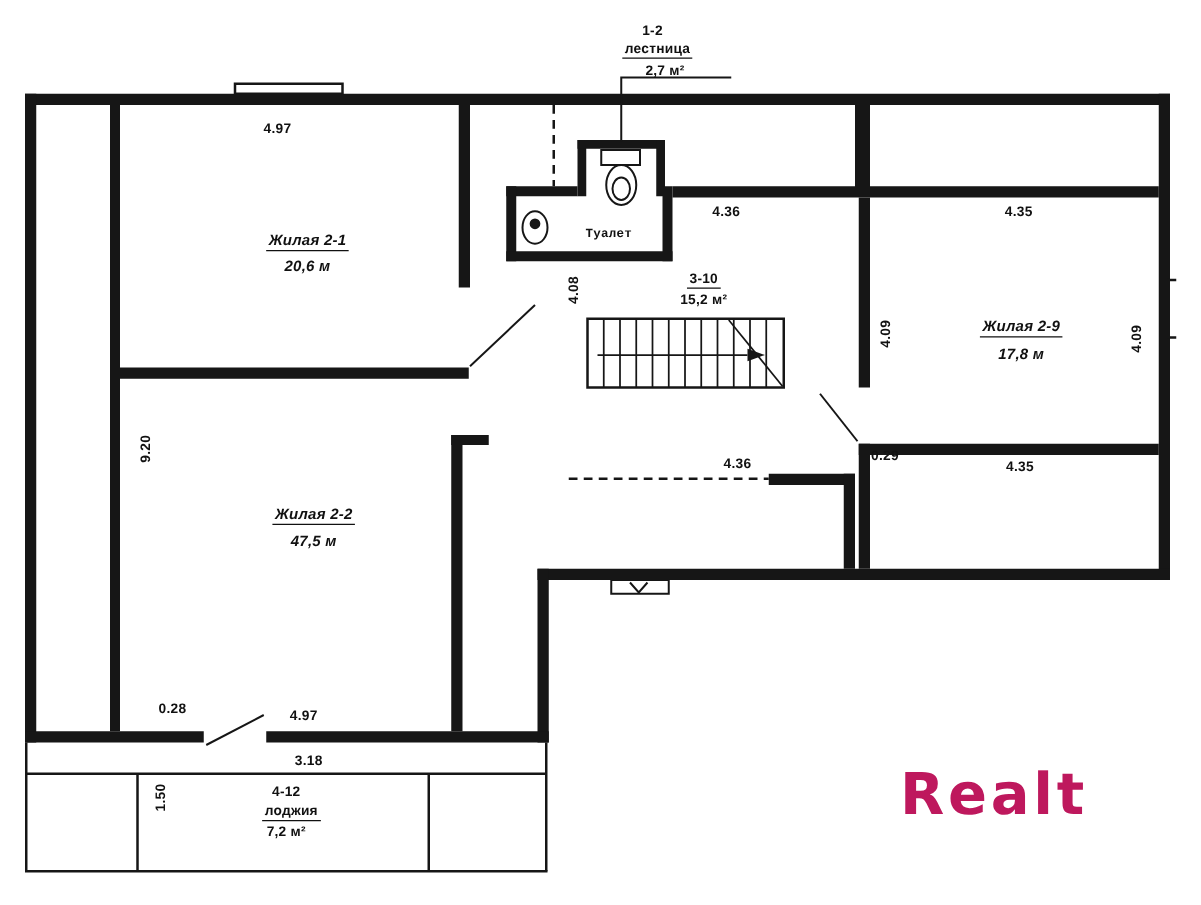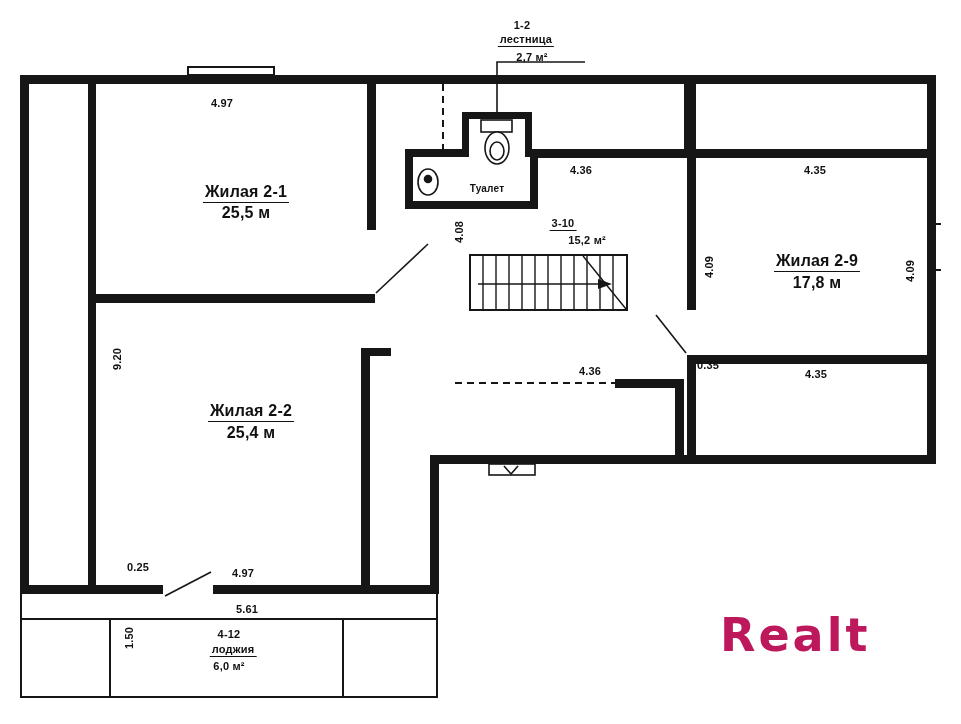--- a/index.html
+++ b/index.html
@@ -7,22 +7,22 @@
     position:relative; width:941px; height:724px; background:#ffffff;
     font-family:"Liberation Sans", sans-serif; overflow:hidden;
   }
   .plan svg { position:absolute; left:0; top:0; }
   .lbl {
     position:absolute; transform:translate(-50%,-50%);
     font:bold 11px "Liberation Sans", sans-serif; color:#111;
     white-space:nowrap; letter-spacing:0.2px; text-align:center; z-index:3;
   }
   .lbl.rot { transform:translate(-50%,-50%) rotate(-90deg); }
-  .lbl.name { font-size:16px; }
-  .lbl.small { font-size:10px; }
+  .lbl.name { font-size:12px;font-style:italic; }
+  .lbl.small { font-size:10px;font-family:Liberation Mono, monospace; }
   .lbl.u { border-bottom:1.5px solid #111; padding:0 2px 1px 2px; }
   .watermark {
     position:absolute; left:720px; top:608px;
     font:bold 46px "DejaVu Sans", sans-serif;
     color:#be185d; letter-spacing:3px; z-index:2;
   }
 </style>
 </head>
 <body>
 
@@ -119,47 +119,47 @@
       <rect x="489" y="464" width="46" height="11"></rect>
       <polyline points="504,466 511,474 518,466" fill="none"></polyline>
     </g>
   </svg>
 
   <div class="lbl" style="left:522px;top:25px">1-2</div>
   <div class="lbl u" style="left:526px;top:40px">лестница</div>
   <div class="lbl" style="left:532px;top:57px">2,7 м²</div>
 
   <div class="lbl name u" style="left:246px;top:193px">Жилая 2-1</div>
-  <div class="lbl name" style="left:246px;top:213px">25,5 м</div>
+  <div class="lbl name" style="left:246px;top:213px">20,6 м</div>
 
   <div class="lbl name u" style="left:251px;top:412px">Жилая 2-2</div>
-  <div class="lbl name" style="left:251px;top:433px">25,4 м</div>
+  <div class="lbl name" style="left:251px;top:433px">47,5 м</div>
 
   <div class="lbl name u" style="left:817px;top:262px">Жилая 2-9</div>
   <div class="lbl name" style="left:817px;top:283px">17,8 м</div>
 
   <div class="lbl small" style="left:487px;top:188px">Туалет</div>
 
   <div class="lbl u" style="left:563px;top:224px">3-10</div>
-  <div class="lbl" style="left:587px;top:240px">15,2 м²</div>
+  <div class="lbl" style="left:563px;top:240px">15,2 м²</div>
 
   <div class="lbl" style="left:229px;top:634px">4-12</div>
   <div class="lbl u" style="left:233px;top:650px">лоджия</div>
-  <div class="lbl" style="left:229px;top:666px">6,0 м²</div>
+  <div class="lbl" style="left:229px;top:666px">7,2 м²</div>
 
   <div class="lbl" style="left:222px;top:103px">4.97</div>
   <div class="lbl" style="left:581px;top:170px">4.36</div>
   <div class="lbl" style="left:815px;top:170px">4.35</div>
   <div class="lbl rot" style="left:459px;top:232px">4.08</div>
   <div class="lbl rot" style="left:709px;top:267px">4.09</div>
   <div class="lbl rot" style="left:910px;top:271px">4.09</div>
   <div class="lbl rot" style="left:117px;top:359px">9.20</div>
   <div class="lbl" style="left:590px;top:371px">4.36</div>
-  <div class="lbl" style="left:708px;top:365px">0.35</div>
+  <div class="lbl" style="left:708px;top:365px">0.29</div>
   <div class="lbl" style="left:816px;top:374px">4.35</div>
-  <div class="lbl" style="left:138px;top:567px">0.25</div>
+  <div class="lbl" style="left:138px;top:567px">0.28</div>
   <div class="lbl" style="left:243px;top:573px">4.97</div>
-  <div class="lbl" style="left:247px;top:609px">5.61</div>
+  <div class="lbl" style="left:247px;top:609px">3.18</div>
   <div class="lbl rot" style="left:129px;top:638px">1.50</div>
 
   <div class="watermark">Reаlt</div>
 
 </div>
 
 </body></html>

